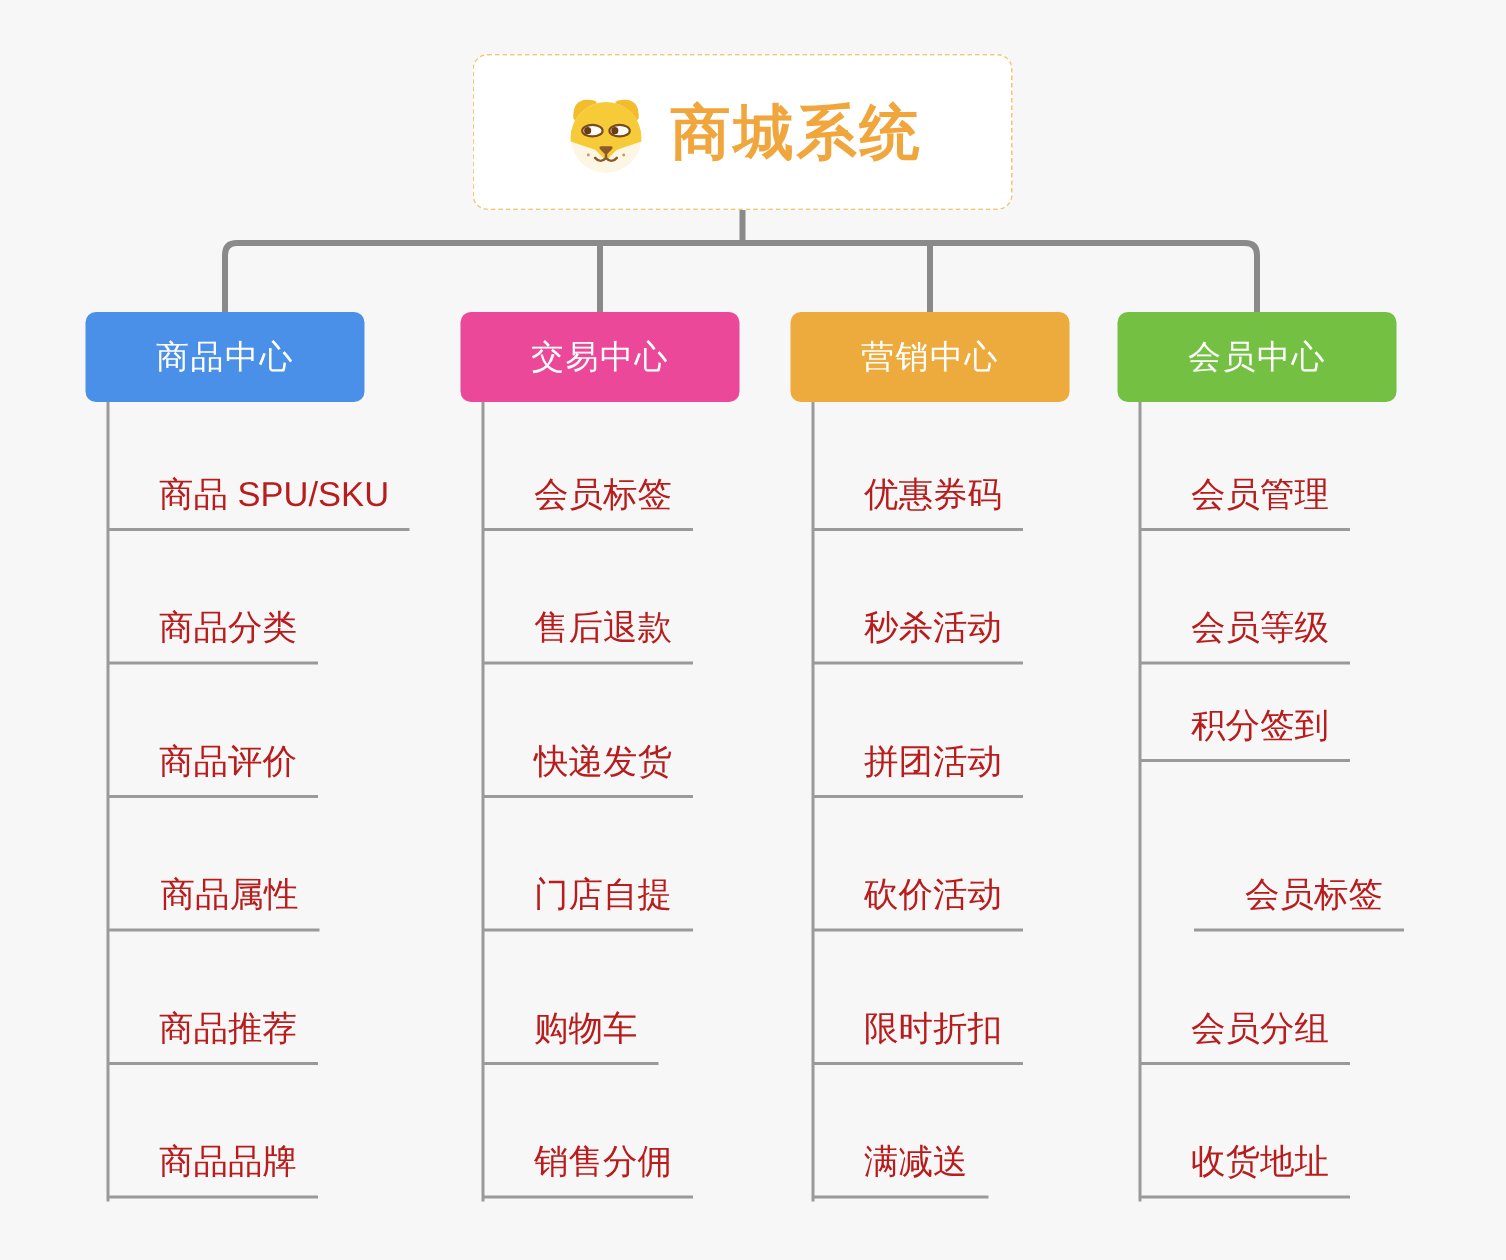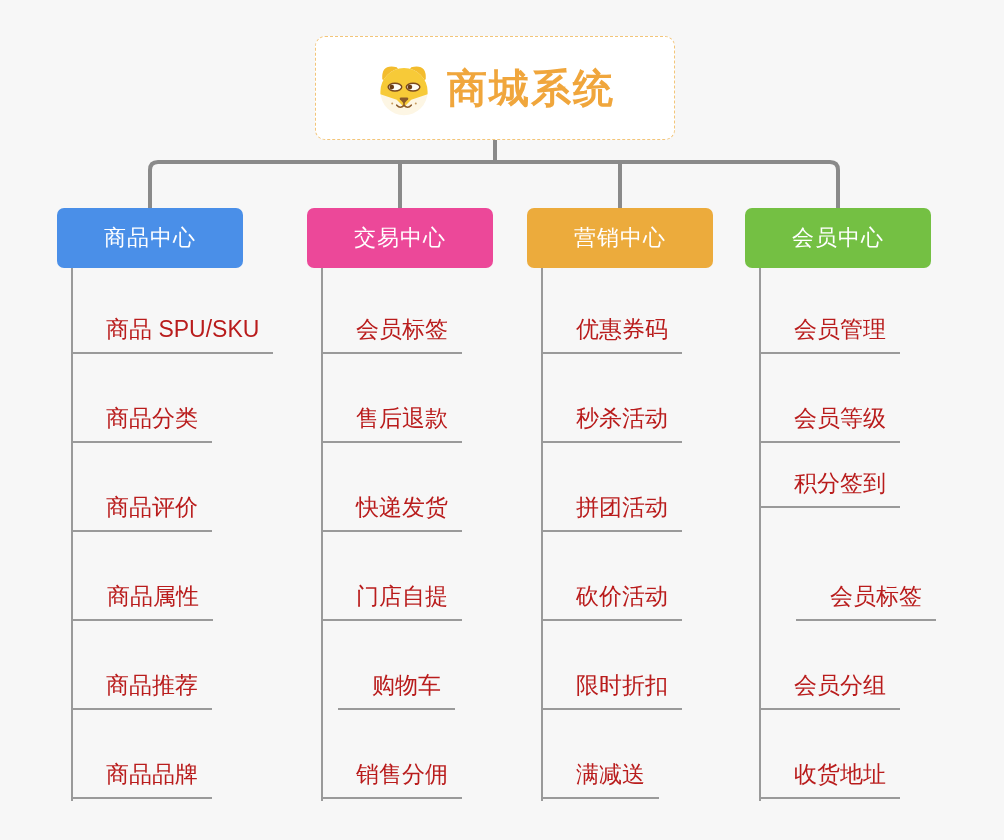--- a/index.html
+++ b/index.html
@@ -119,21 +119,21 @@
       <div class="leaf" style="left: 72px; top: 492px;">商品评价</div>
       <div class="leaf" style="left: 72px; top: 581px; padding-left: 35px;">商品属性</div>
       <div class="leaf" style="left: 72px; top: 670px;">商品推荐</div>
       <div class="leaf" style="left: 72px; top: 759px;">商品品牌</div>
       <div class="branch-header" style="left: 307px; background: #ec4899;">交易中心</div>
       <div class="trunk" style="left: 321px;"></div>
       <div class="leaf" style="left: 322px; top: 314px;">会员标签</div>
       <div class="leaf" style="left: 322px; top: 403px;">售后退款</div>
       <div class="leaf" style="left: 322px; top: 492px;">快递发货</div>
       <div class="leaf" style="left: 322px; top: 581px;">门店自提</div>
-      <div class="leaf" style="left: 322px; top: 670px; margin-left: 16px;">购物车</div>
+      <div class="leaf" style="left: 322px; top: 670px;">购物车</div>
       <div class="leaf" style="left: 322px; top: 759px;">销售分佣</div>
       <div class="branch-header" style="left: 527px; background: rgb(236, 171, 60);">营销中心</div>
       <div class="trunk" style="left: 541px;"></div>
       <div class="leaf" style="left: 542px; top: 314px;">优惠券码</div>
       <div class="leaf" style="left: 542px; top: 403px;">秒杀活动</div>
       <div class="leaf" style="left: 542px; top: 492px;">拼团活动</div>
       <div class="leaf" style="left: 542px; top: 581px;">砍价活动</div>
       <div class="leaf" style="left: 542px; top: 670px;">限时折扣</div>
       <div class="leaf" style="left: 542px; top: 759px;">满减送</div>
       <div class="branch-header" style="left: 745px; background: rgb(116, 192, 67);">会员中心</div>

